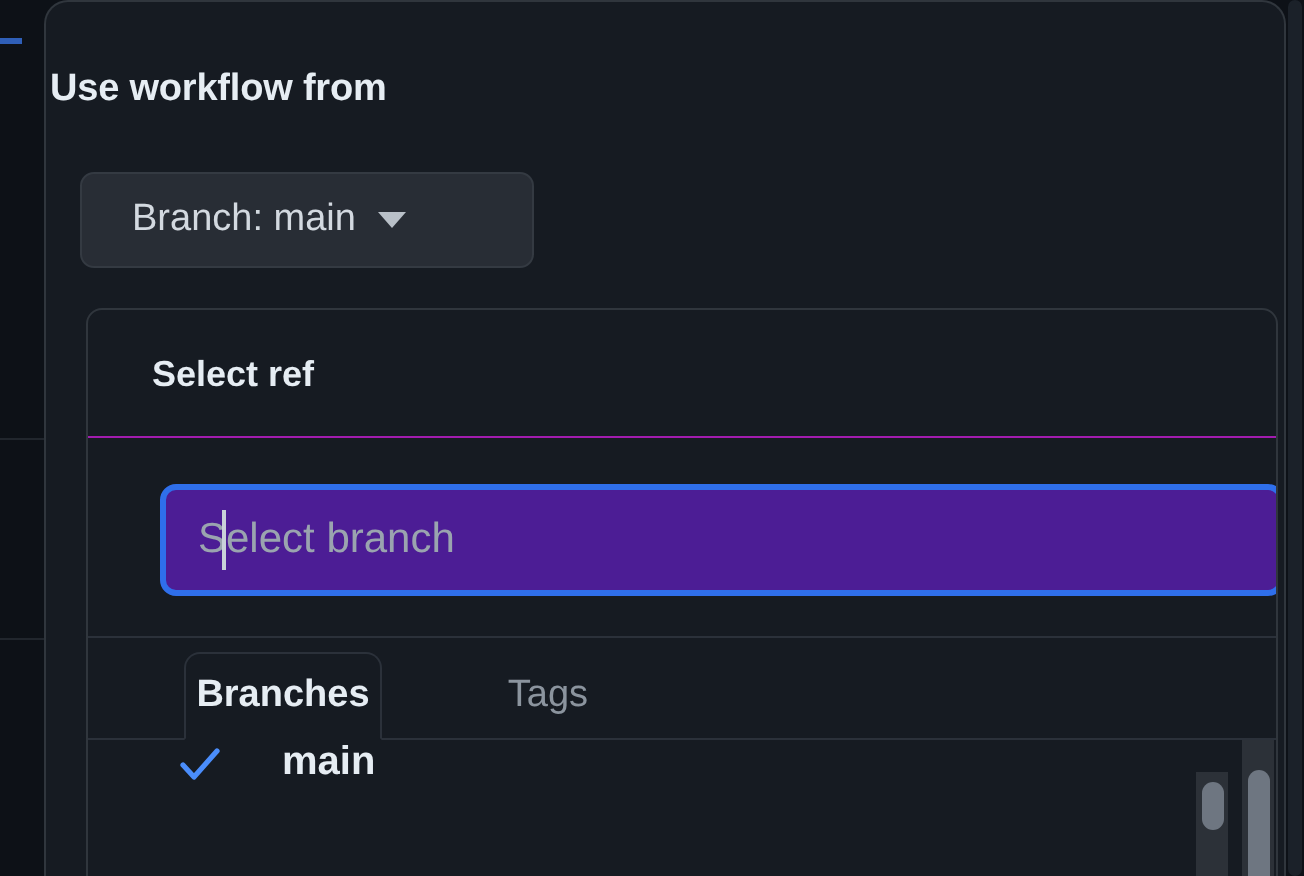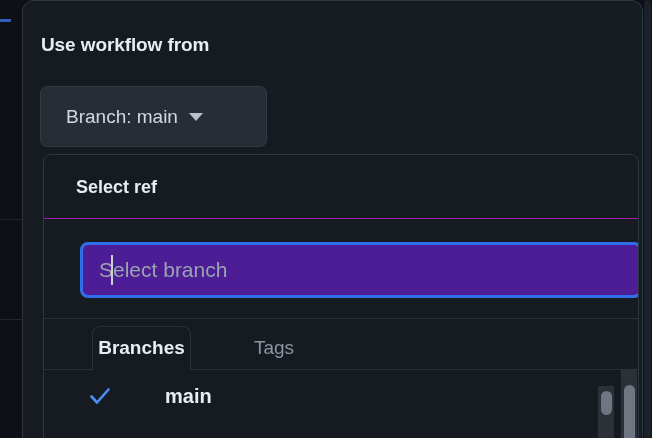--- a/index.html
+++ b/index.html
@@ -87,35 +87,35 @@
     border: 1px solid #30363d;
     border-bottom: none;
     border-top-left-radius: 12px;
     border-top-right-radius: 12px;
     box-sizing: border-box;
     overflow: hidden;
   }
 
   .dialog-title {
     position: absolute;
-    left: 18px;
+    left: 2px;
     top: 33px;
     font-size: 19px;
     font-weight: bold;
     color: #e6edf3;
     letter-spacing: -0.1px;
   }
 
   
   .branch-button {
     position: absolute;
     left: 17px;
     top: 85px;
     width: 227px;
-    height: 61px;
+    height: 48px;
     background: #282d35;
     border: 1px solid #343a42;
     border-radius: 7px;
     box-sizing: border-box;
     display: flex;
     align-items: center;
     padding-left: 25px;
     cursor: pointer;
   }
   .branch-button-label {
@@ -253,25 +253,24 @@
     position: absolute;
     left: 0;
     top: 215px;
     width: 100%;
     height: 85px;
     overflow: hidden;
   }
   .ref-list-item {
     position: relative;
     display: flex;
-    align-items: center;
+    align-items: flex-start;
     height: 52px;
     padding-left: 44px;
     cursor: pointer;
-    gap: 24px;
   }
   .check-icon {
     width: 24px;
     height: 24px;
     flex: 0 0 auto;
     color: #4a8dfb;
   }
   .ref-list-item-label {
     margin-left: 29px;
     font-size: 20px;

